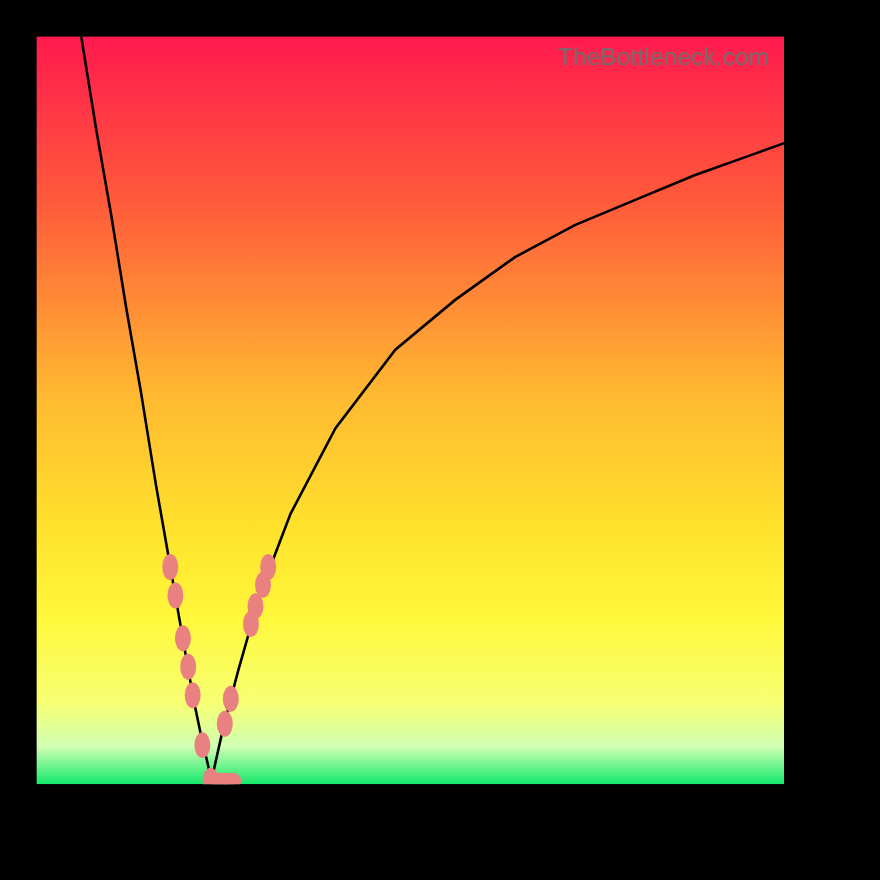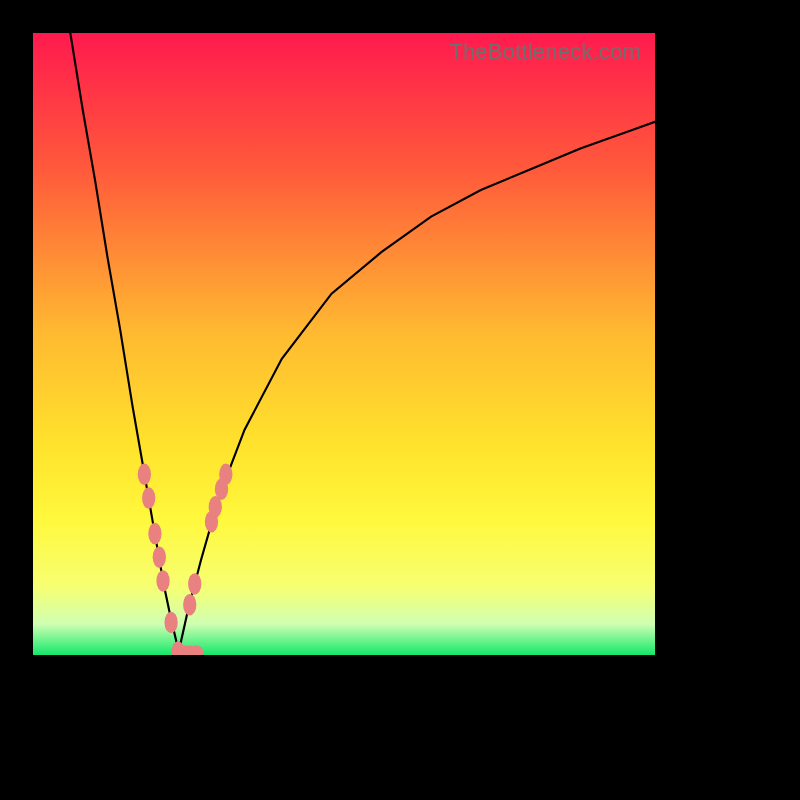--- a/index.html
+++ b/index.html
@@ -14,21 +14,21 @@
   .stage {
     position: relative;
     width: 800px;
     height: 800px;
     background: #000;
   }
   .plot {
     position: absolute;
     left: 33px;
     top: 33px;
-    width: 622px;
+    width: 680px;
     height: 750px;
     overflow: hidden;
   }
   .gradient {
     position: absolute;
     inset: 0;
   }
   .watermark {
     position: absolute;
     top: 6px;

